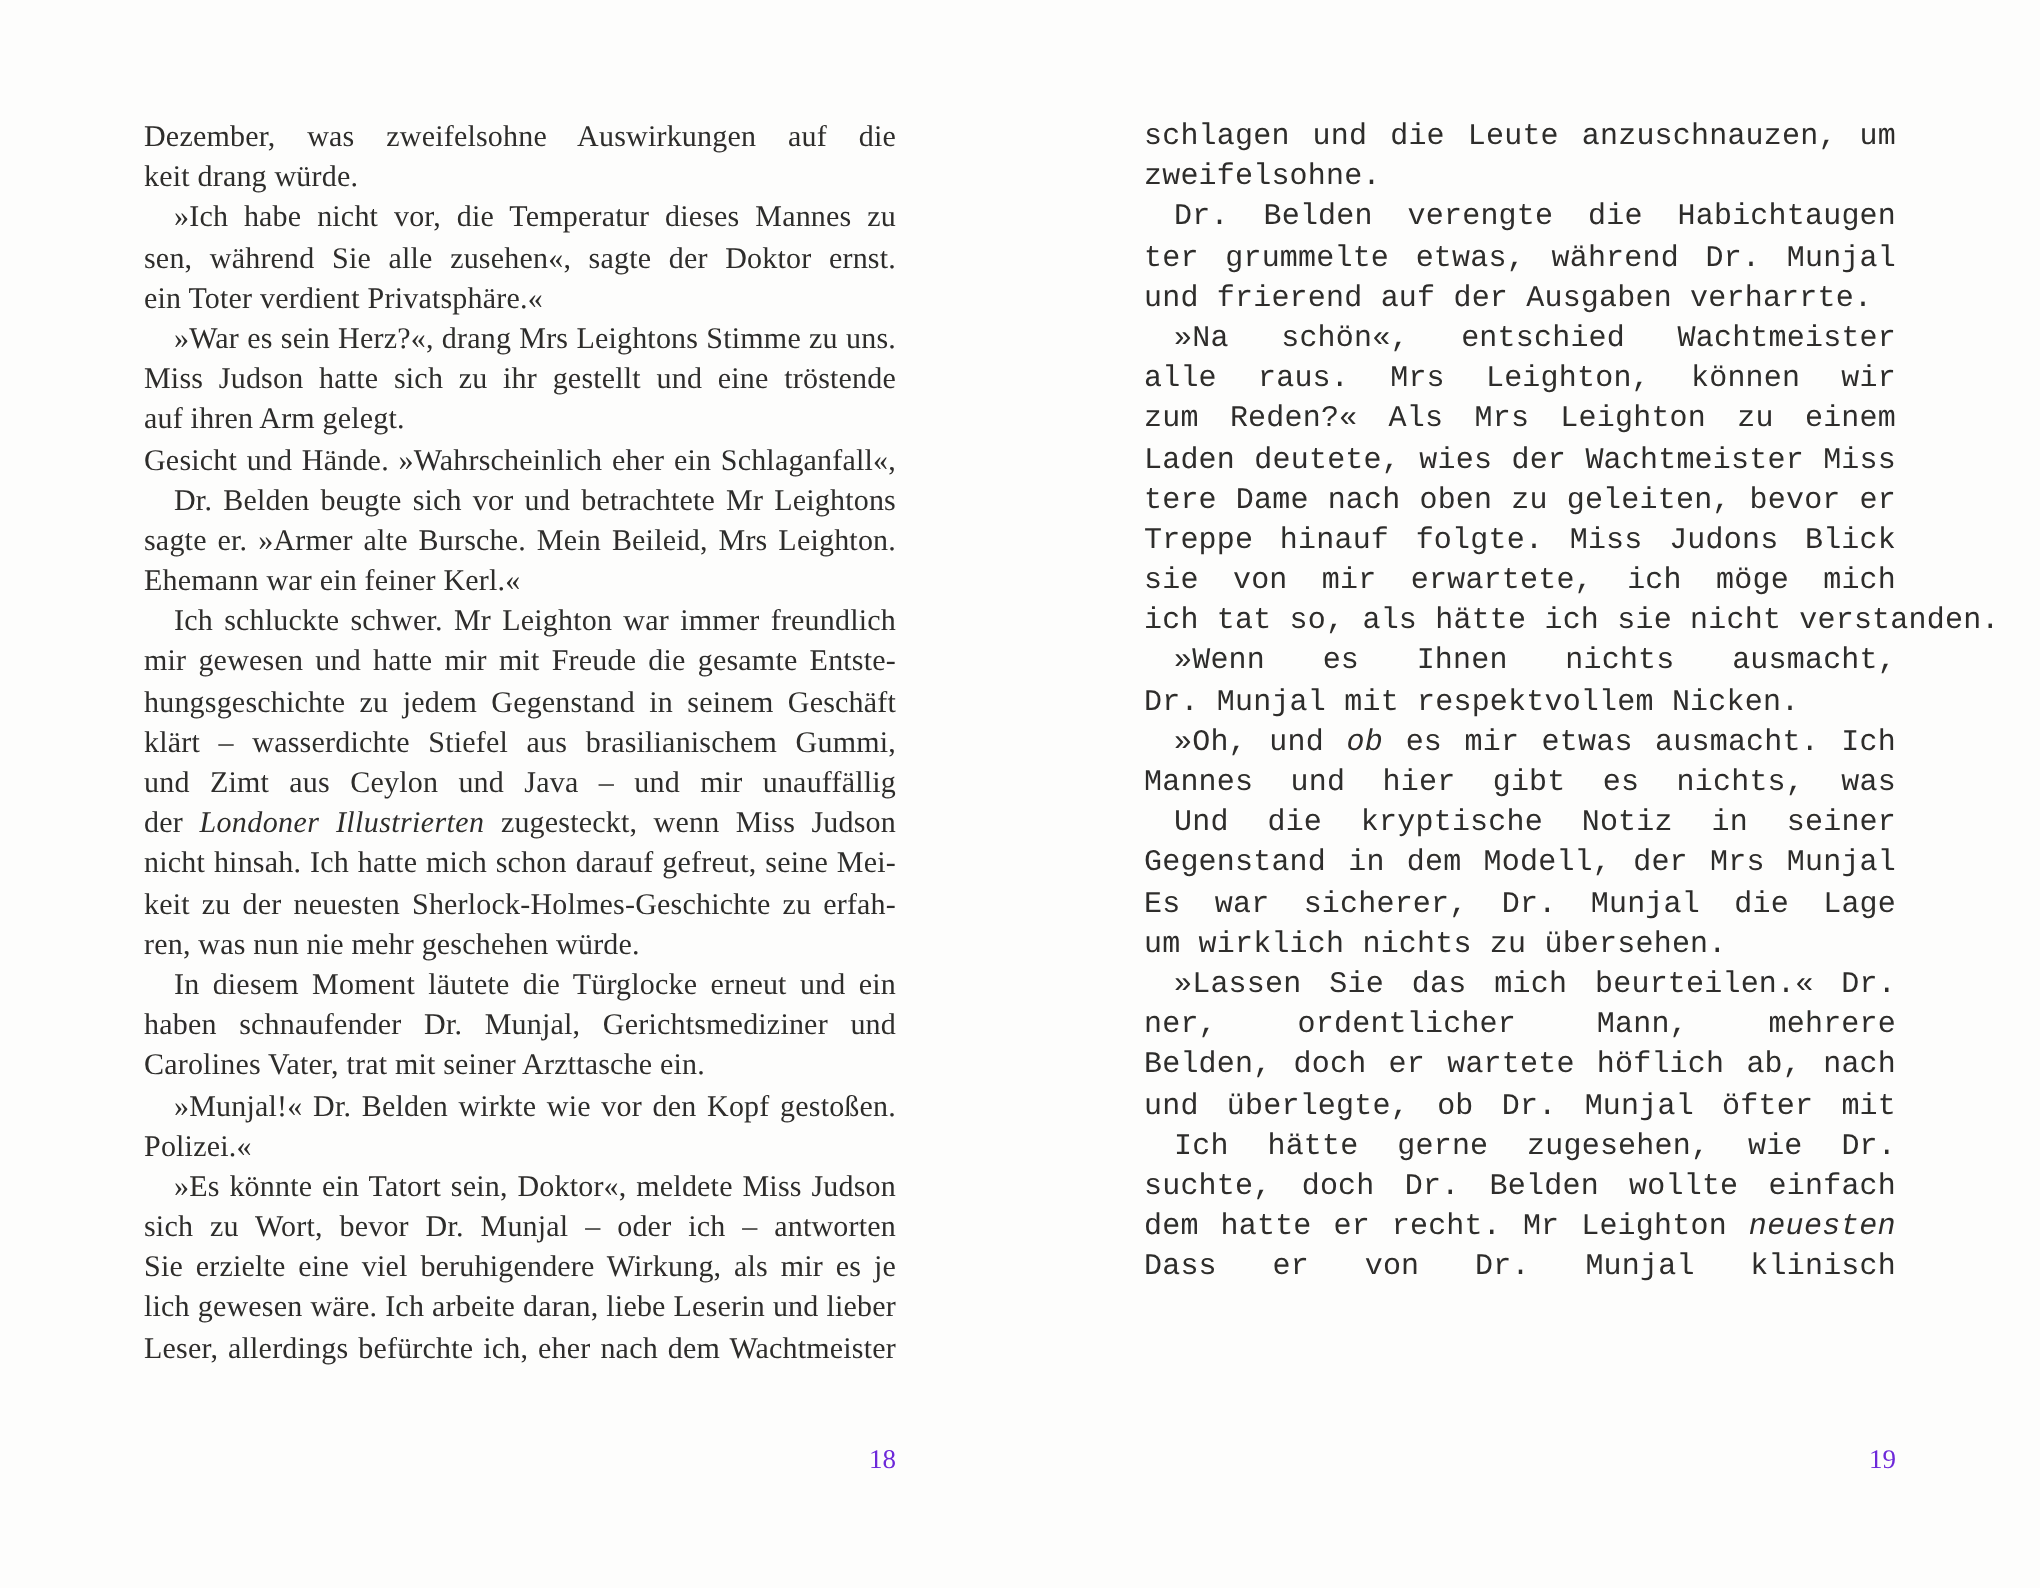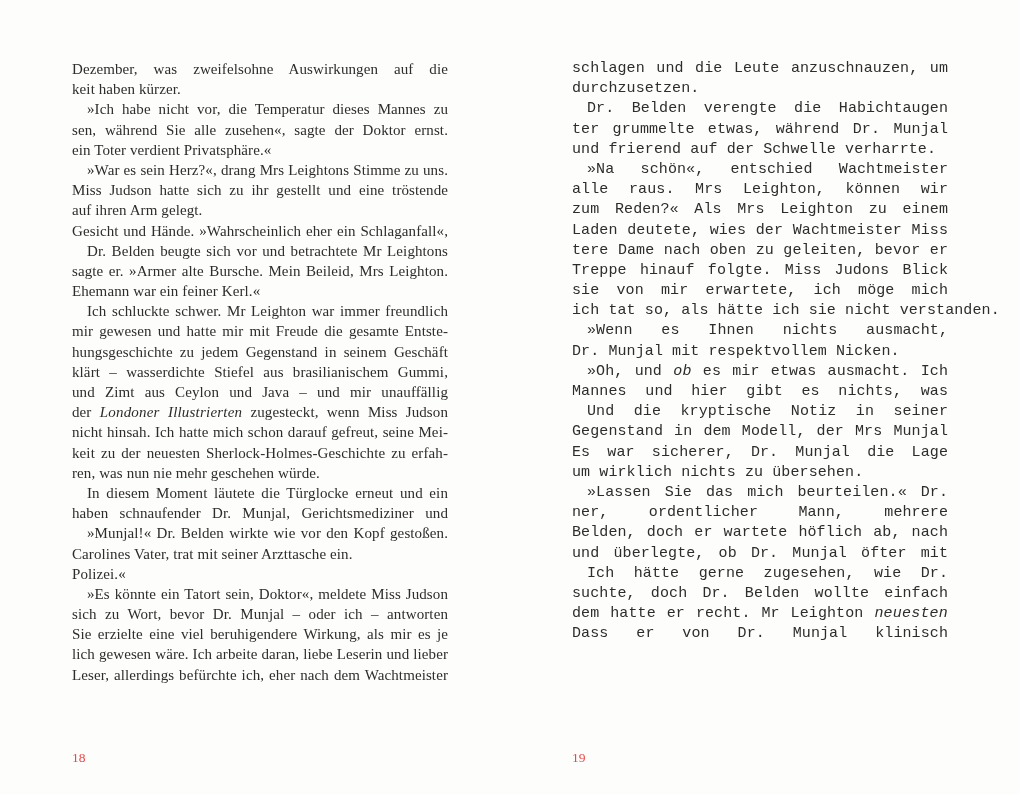--- a/index.html
+++ b/index.html
@@ -36,36 +36,36 @@
     text-align-last: justify;
     overflow: hidden;
   }
   .text-line.indent { text-indent: 15px; }
   .text-line em {
     font-style: italic;
     letter-spacing: 0.2px;
   }
   .page-number {
     position: absolute;
-    top: 750px;
+    top: 722px;
     width: 376px;
-    text-align: left;
+    text-align: right;
     font-size: 13.5px;
-    color: #ef4444;
+    color: #6d28d9;
   }
   .page-number.left  { left: 72px; }
   .page-number.right { left: 572px; }
 </style>
 </head>
 <body>
 
 <div class="spread">
   <div class="page-column left">
       <div class="text-line justify"><span>Dezember, was zweifelsohne Auswirkungen auf die Genauig-</span></div>
-      <div class="text-line"><span>keit haben kürzer.</span></div>
+      <div class="text-line"><span>keit drang würde.</span></div>
       <div class="text-line justify indent"><span>»Ich habe nicht vor, die Temperatur dieses Mannes zu mes-</span></div>
       <div class="text-line justify"><span>sen, während Sie alle zusehen«, sagte der Doktor ernst. »Selbst</span></div>
       <div class="text-line"><span>ein Toter verdient Privatsphäre.«</span></div>
       <div class="text-line justify indent"><span>»War es sein Herz?«, drang Mrs Leightons Stimme zu uns.</span></div>
       <div class="text-line justify"><span>Miss Judson hatte sich zu ihr gestellt und eine tröstende Hand</span></div>
       <div class="text-line"><span>auf ihren Arm gelegt.</span></div>
       <div class="text-line justify"><span>Gesicht und Hände. »Wahrscheinlich eher ein Schlaganfall«,</span></div>
       <div class="text-line justify indent"><span>Dr. Belden beugte sich vor und betrachtete Mr Leightons</span></div>
       <div class="text-line justify"><span>sagte er. »Armer alte Bursche. Mein Beileid, Mrs Leighton. Ihr</span></div>
       <div class="text-line"><span>Ehemann war ein feiner Kerl.«</span></div>
@@ -73,35 +73,35 @@
       <div class="text-line justify"><span>mir gewesen und hatte mir mit Freude die gesamte Entste-</span></div>
       <div class="text-line justify"><span>hungsgeschichte zu jedem Gegenstand in seinem Geschäft er-</span></div>
       <div class="text-line justify"><span>klärt – wasserdichte Stiefel aus brasilianischem Gummi, Kakao</span></div>
       <div class="text-line justify"><span>und Zimt aus Ceylon und Java – und mir unauffällig Ausgaben</span></div>
       <div class="text-line justify"><span>der </span><em>Londoner Illustrierten</em><span> zugesteckt, wenn Miss Judson gerade</span></div>
       <div class="text-line justify"><span>nicht hinsah. Ich hatte mich schon darauf gefreut, seine Mei-</span></div>
       <div class="text-line justify"><span>keit zu der neuesten Sherlock-Holmes-Geschichte zu erfah-</span></div>
       <div class="text-line"><span>ren, was nun nie mehr geschehen würde.</span></div>
       <div class="text-line justify indent"><span>In diesem Moment läutete die Türglocke erneut und ein</span></div>
       <div class="text-line justify"><span>haben schnaufender Dr. Munjal, Gerichtsmediziner und</span></div>
+      <div class="text-line"><span>Carolines Vater, trat mit seiner Arzttasche ein.</span></div>
       <div class="text-line justify indent"><span>»Munjal!« Dr. Belden wirkte wie vor den Kopf gestoßen.</span></div>
-      <div class="text-line"><span>Carolines Vater, trat mit seiner Arzttasche ein.</span></div>
       <div class="text-line"><span>Polizei.«</span></div>
       <div class="text-line justify indent"><span>»Es könnte ein Tatort sein, Doktor«, meldete Miss Judson</span></div>
       <div class="text-line justify"><span>sich zu Wort, bevor Dr. Munjal – oder ich – antworten konnte.</span></div>
       <div class="text-line justify"><span>Sie erzielte eine viel beruhigendere Wirkung, als mir es je mög-</span></div>
       <div class="text-line justify"><span>lich gewesen wäre. Ich arbeite daran, liebe Leserin und lieber</span></div>
       <div class="text-line justify"><span>Leser, allerdings befürchte ich, eher nach dem Wachtmeister zu</span></div>
     </div>
   <div class="page-column right">
       <div class="text-line justify"><span>schlagen und die Leute anzuschnauzen, um meinen Willen</span></div>
-      <div class="text-line"><span>durchzusetzen.</span></div>
+      <div class="text-line"><span>zweifelsohne.</span></div>
       <div class="text-line justify indent"><span>Dr. Belden verengte die Habichtaugen und der Wachtmeis-</span></div>
       <div class="text-line justify"><span>ter grummelte etwas, während Dr. Munjal wie angewachsen</span></div>
-      <div class="text-line"><span>und frierend auf der Schwelle verharrte.</span></div>
+      <div class="text-line"><span>und frierend auf der Ausgaben verharrte.</span></div>
       <div class="text-line justify indent"><span>»Na schön«, entschied Wachtmeister Carstairs. »Dann mal</span></div>
       <div class="text-line justify"><span>alle raus. Mrs Leighton, können wir irgendwo anders … hin …</span></div>
       <div class="text-line justify"><span>zum Reden?« Als Mrs Leighton zu einem Zimmer über dem</span></div>
       <div class="text-line justify"><span>Laden deutete, wies der Wachtmeister Miss Judson an, die äl-</span></div>
       <div class="text-line justify"><span>tere Dame nach oben zu geleiten, bevor er beiden polternd die</span></div>
       <div class="text-line justify"><span>Treppe hinauf folgte. Miss Judons Blick verriet deutlich, dass</span></div>
       <div class="text-line justify"><span>sie von mir erwartete, ich möge mich ihnen anschließen – doch</span></div>
       <div class="text-line"><span>ich tat so, als hätte ich sie nicht verstanden.</span></div>
       <div class="text-line justify indent"><span>»Wenn es Ihnen nichts ausmacht, übernehme ich nun«, sagte</span></div>
       <div class="text-line"><span>Dr. Munjal mit respektvollem Nicken.</span></div>

